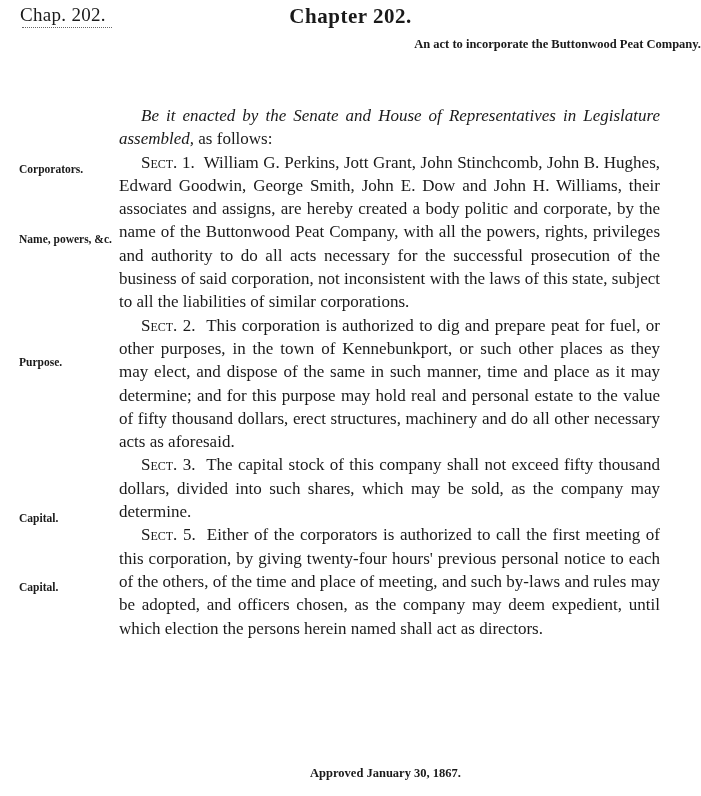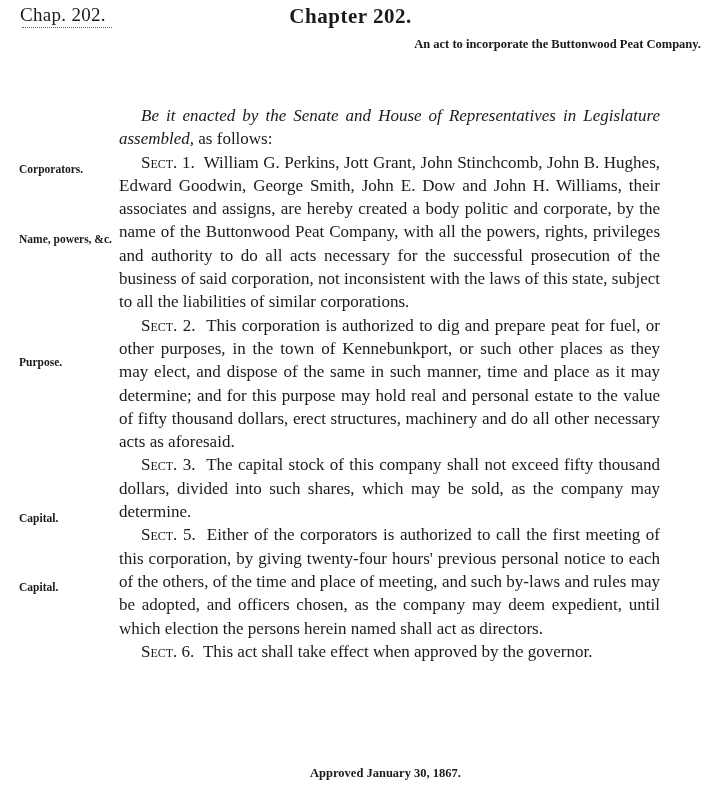--- a/index.html
+++ b/index.html
@@ -30,17 +30,16 @@
   <div class="margin" style="top:316px;">Purpose.</div>
   <div class="margin" style="top:472px;">Capital.</div>
   <div class="margin" style="top:541px;">Capital.</div>
 
   <div class="body">
     <p class="enact"><span class="it">Be it enacted by the Senate and House of Representatives in Legislature assembled,</span><span> as follows:</span></p>
     <p><span class="sect">Sect. 1.</span>&nbsp;&nbsp;<span>William G. Perkins, Jott Grant, John Stinchcomb, John B. Hughes, Edward Goodwin, George Smith, John E. Dow and John H. Williams, their associates and assigns, are hereby created a body politic and corporate, by the name of the Buttonwood Peat Company, with all the powers, rights, privileges and authority to do all acts necessary for the successful prosecution of the business of said corporation, not inconsistent with the laws of this state, subject to all the liabilities of similar corporations.</span></p>
     <p><span class="sect">Sect. 2.</span>&nbsp;&nbsp;<span>This corporation is authorized to dig and prepare peat for fuel, or other purposes, in the town of Kennebunkport, or such other places as they may elect, and dispose of the same in such manner, time and place as it may determine; and for this purpose may hold real and personal estate to the value of fifty thousand dollars, erect structures, machinery and do all other necessary acts as aforesaid.</span></p>
     <p><span class="sect">Sect. 3.</span>&nbsp;&nbsp;<span>The capital stock of this company shall not exceed fifty thousand dollars, divided into such shares, which may be sold, as the company may determine.</span></p>
     <p><span class="sect">Sect. 5.</span>&nbsp;&nbsp;<span>Either of the corporators is authorized to call the first meeting of this corporation, by giving twenty-four hours' previous personal notice to each of the others, of the time and place of meeting, and such by-laws and rules may be adopted, and officers chosen, as the company may deem expedient, until which election the persons herein named shall act as directors.</span></p>
-    <p><span class="sect">Sect. 6.</span>&nbsp;&nbsp;<span>This act shall take effect when approved by the governor.</span></p>
   </div>
 
   <div class="approved">Approved January 30, 1867.</div>
 </div>
 
 </body></html>

